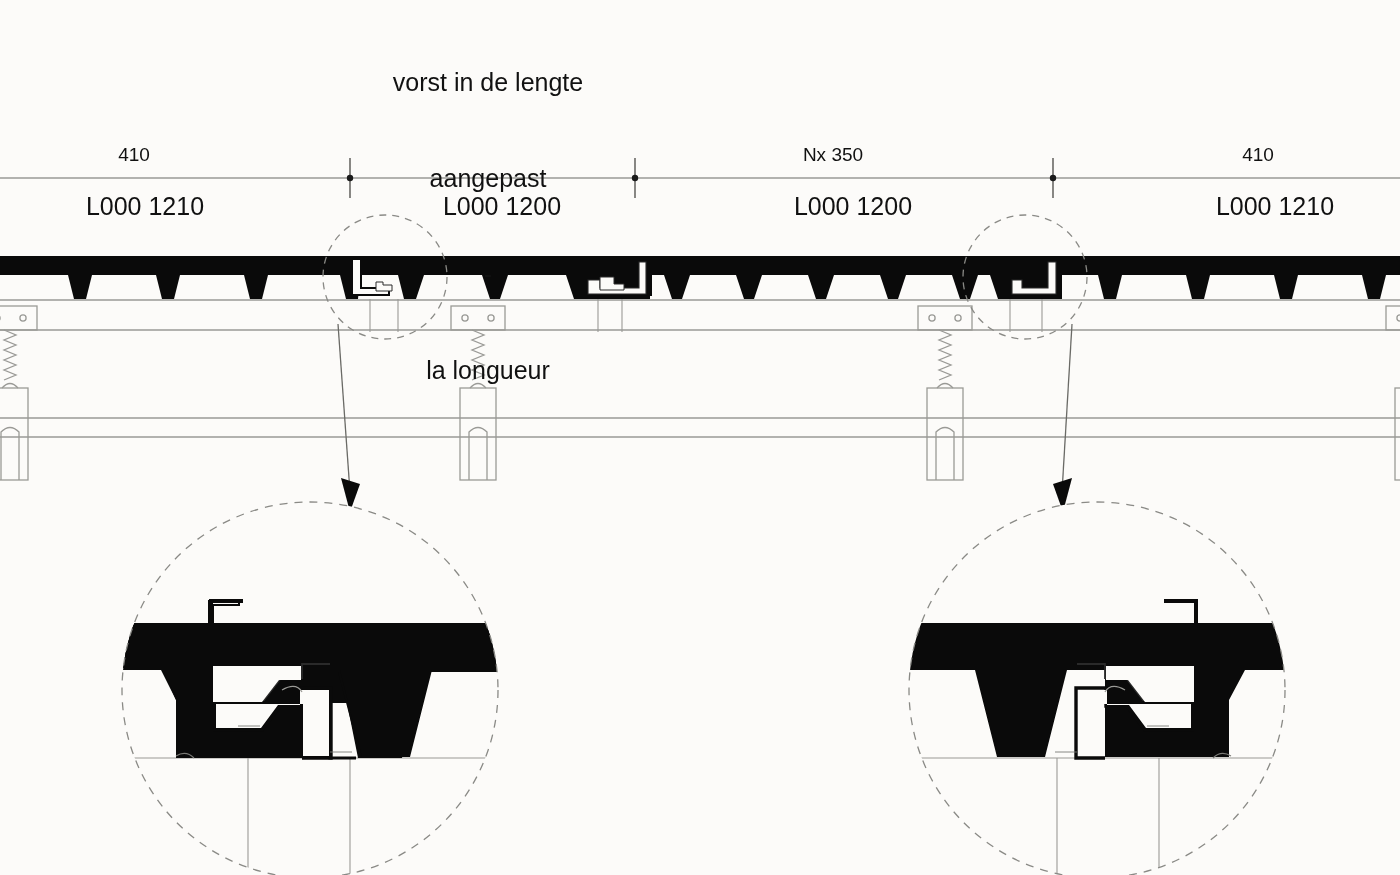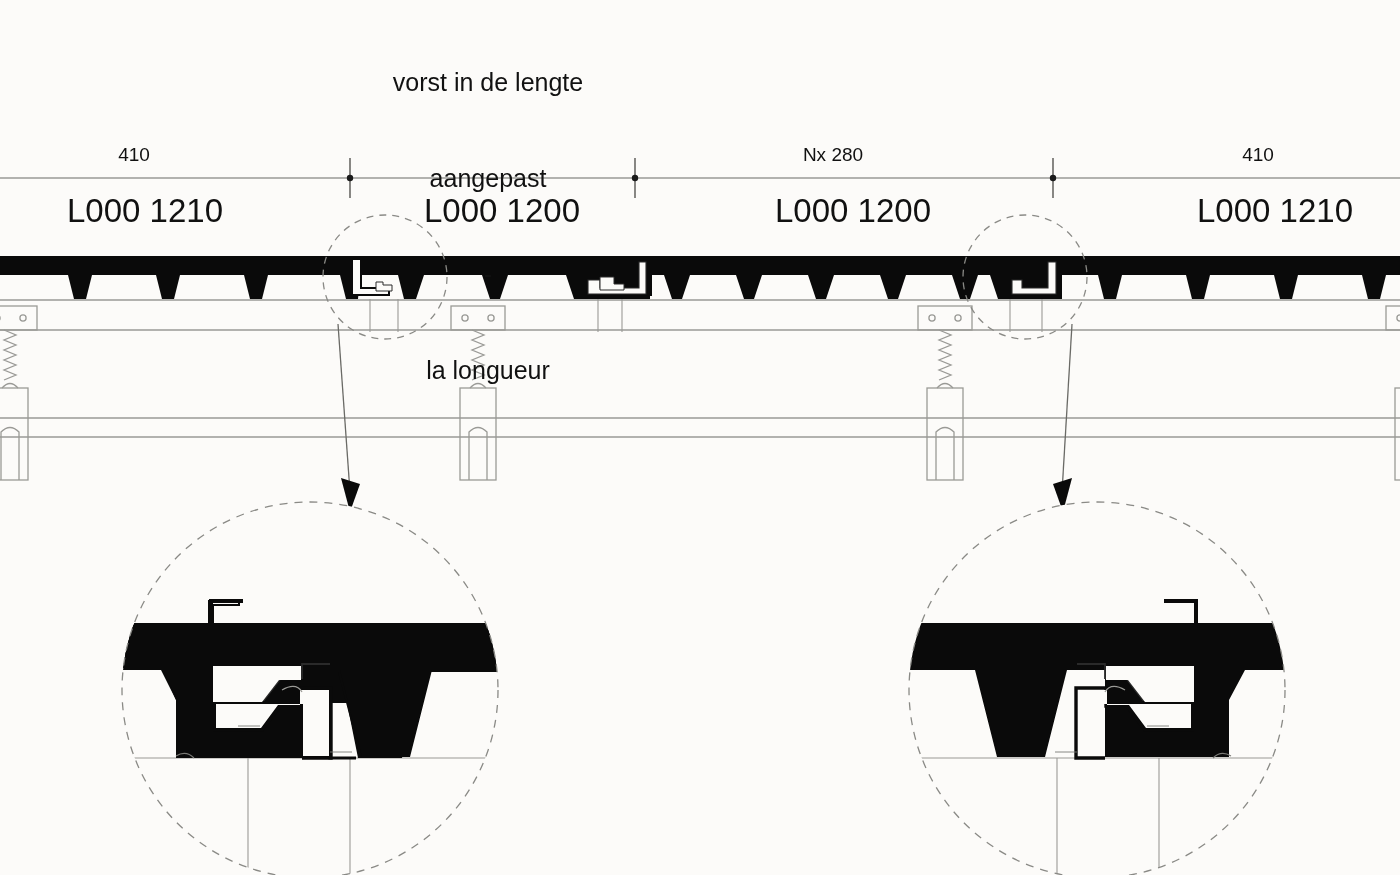--- a/index.html
+++ b/index.html
@@ -25,21 +25,21 @@
   .dimlabel{
     position:absolute;
     font-size:19px;
     color:#111;
     text-align:center;
     white-space:nowrap;
     transform:translateX(-50%);
   }
   .partlabel{
     position:absolute;
-    font-size:33px;
+    font-size:25px;
     color:#111;
     text-align:center;
     white-space:nowrap;
     transform:translateX(-50%);
   }
 </style>
 </head>
 <body>
 
 <div id="stage">
@@ -273,21 +273,21 @@
   </svg>
 
   <div class="note" style="left:283px;top:2px;width:410px;">
     <div>vorst in de lengte</div>
     <div>aangepast</div>
     <div>-</div>
     <div>la longueur</div>
   </div>
 
   <div class="dimlabel" style="left:134px;top:144px;">410</div>
-  <div class="dimlabel" style="left:833px;top:144px;">Nx 280</div>
+  <div class="dimlabel" style="left:833px;top:144px;">Nx 350</div>
   <div class="dimlabel" style="left:1258px;top:144px;">410</div>
 
   <div class="partlabel" style="left:145px;top:192px;">L000 1210</div>
   <div class="partlabel" style="left:502px;top:192px;">L000 1200</div>
   <div class="partlabel" style="left:853px;top:192px;">L000 1200</div>
   <div class="partlabel" style="left:1275px;top:192px;">L000 1210</div>
 
 </div>
 
 </body></html>

